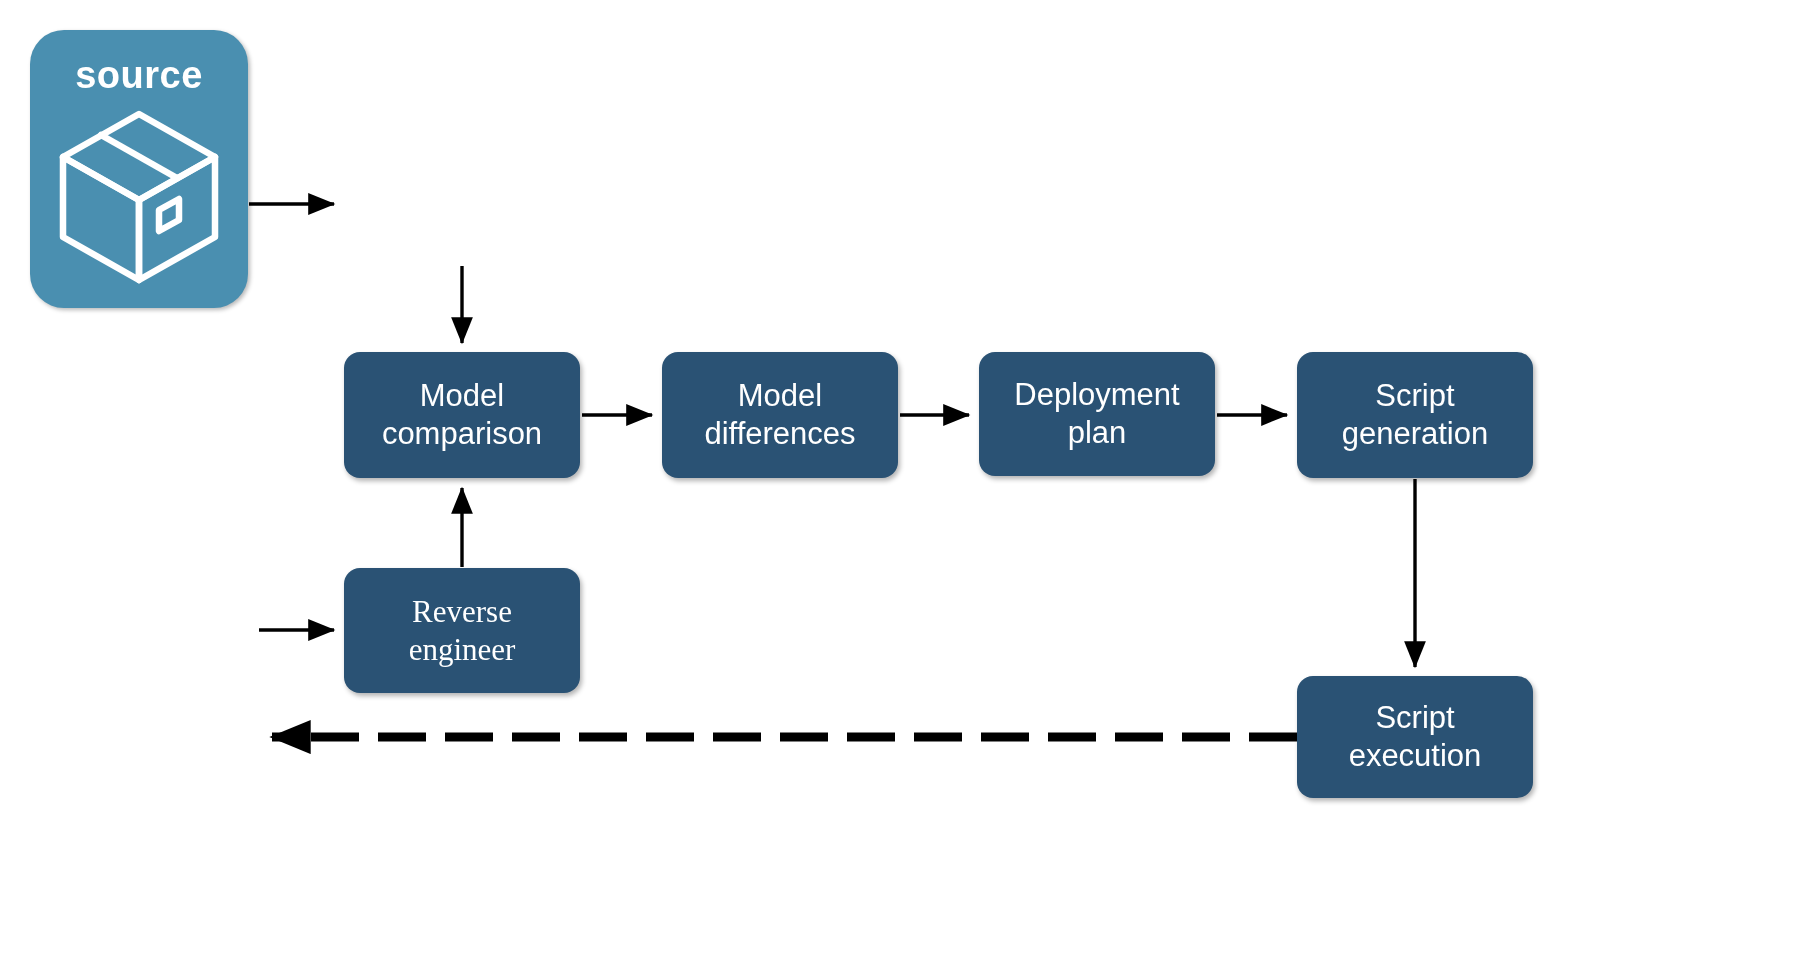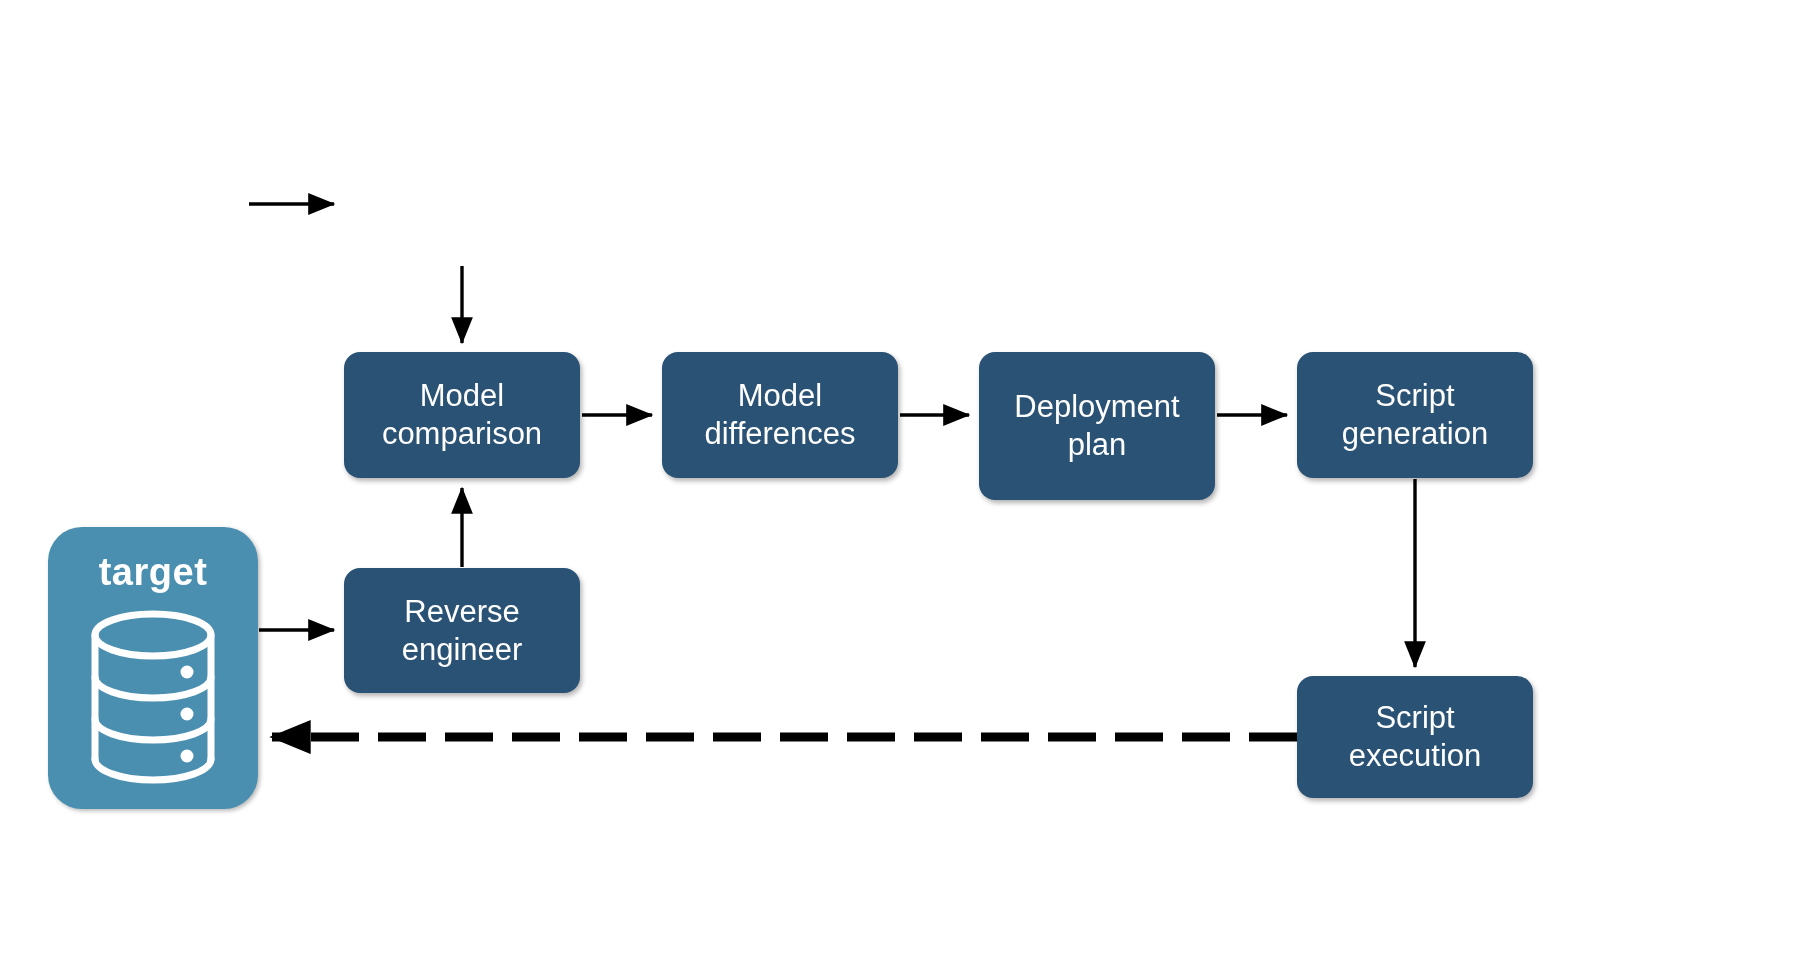--- a/index.html
+++ b/index.html
@@ -90,66 +90,64 @@
 
     <line x1="1415" y1="479" x2="1415" y2="667" stroke="#000000" stroke-width="3.4" marker-end="url(#ah)"></line>
 
     <line x1="259" y1="630" x2="334" y2="630" stroke="#000000" stroke-width="3.4" marker-end="url(#ah)"></line>
 
     <line x1="462" y1="567" x2="462" y2="488" stroke="#000000" stroke-width="3.4" marker-end="url(#ah)"></line>
 
     <line x1="1297" y1="737" x2="272" y2="737" stroke="#000000" stroke-width="9" stroke-dasharray="48 19" marker-end="url(#ah-fat)"></line>
   </svg>
 
+  <div class="endpoint" style="left:30px; top:30px; width:218px; height:278px;">
+    <div class="endpoint-label">source</div>
+    <div class="endpoint-icon">
+      <svg width="168" height="178" viewBox="0 0 168 178" xmlns="http://www.w3.org/2000/svg">
+        <g fill="none" stroke="#ffffff" stroke-width="6.5" stroke-linejoin="round" stroke-linecap="round">
 
-  <div class="endpoint" style="left:48px; top:527px; width:210px; height:282px;">
-    <div class="endpoint-label">target</div>
-    <div class="endpoint-icon" style="margin-top:18px;">
-      <svg width="140" height="176" viewBox="0 0 140 176" xmlns="http://www.w3.org/2000/svg">
-        <g fill="none" stroke="#ffffff" stroke-width="7" stroke-linecap="round">
+          <path d="M84 6 L160 49 L84 92 L8 49 Z"></path>
 
-          <ellipse cx="70" cy="26" rx="58" ry="21"></ellipse>
+          <path d="M8 49 L8 129 L84 172 L84 92 Z"></path>
 
-          <path d="M12 26 L12 150"></path>
-          <path d="M128 26 L128 150"></path>
+          <path d="M160 49 L160 129 L84 172 L84 92 Z"></path>
 
-          <path d="M12 150 a58 21 0 0 0 116 0"></path>
+          <path d="M46 27 L122 70"></path>
+          <path d="M122 70 L122 70"></path>
+        </g>
 
-          <path d="M12 68 a58 21 0 0 0 116 0"></path>
-          <path d="M12 110 a58 21 0 0 0 116 0"></path>
-        </g>
-        <circle cx="104" cy="63" r="6.5" fill="#ffffff"></circle>
-        <circle cx="104" cy="105" r="6.5" fill="#ffffff"></circle>
-        <circle cx="104" cy="147" r="6.5" fill="#ffffff"></circle>
+        <path d="M104 102 L124 91 L124 112 L104 123 Z" fill="none" stroke="#ffffff" stroke-width="6.5" stroke-linejoin="round"></path>
       </svg>
     </div>
   </div>
+
 
 
   <div class="proc" style="left:344px; top:352px; width:236px; height:126px;">
     <span class="proc-label">Model
 comparison</span>
   </div>
 
   <div class="proc" style="left:662px; top:352px; width:236px; height:126px;">
     <span class="proc-label">Model
 differences</span>
   </div>
 
-  <div class="proc" style="left:979px; top:352px; width:236px; height:148px;">
+  <div class="proc" style="left:979px; top:352px; width:236px; height:124px;">
     <span class="proc-label">Deployment
 plan</span>
   </div>
 
   <div class="proc" style="left:1297px; top:352px; width:236px; height:126px;">
     <span class="proc-label">Script
 generation</span>
   </div>
 
-  <div class="proc" style="left:344px; top:568px; width:236px; height:125px;">
+  <div class="proc" style="left:344px; top:568px; width:236px; height:125px;font-family:Liberation Serif, serif;">
     <span class="proc-label">Reverse
 engineer</span>
   </div>
 
   <div class="proc" style="left:1297px; top:676px; width:236px; height:122px;">
     <span class="proc-label">Script
 execution</span>
   </div>
 
 </div>

